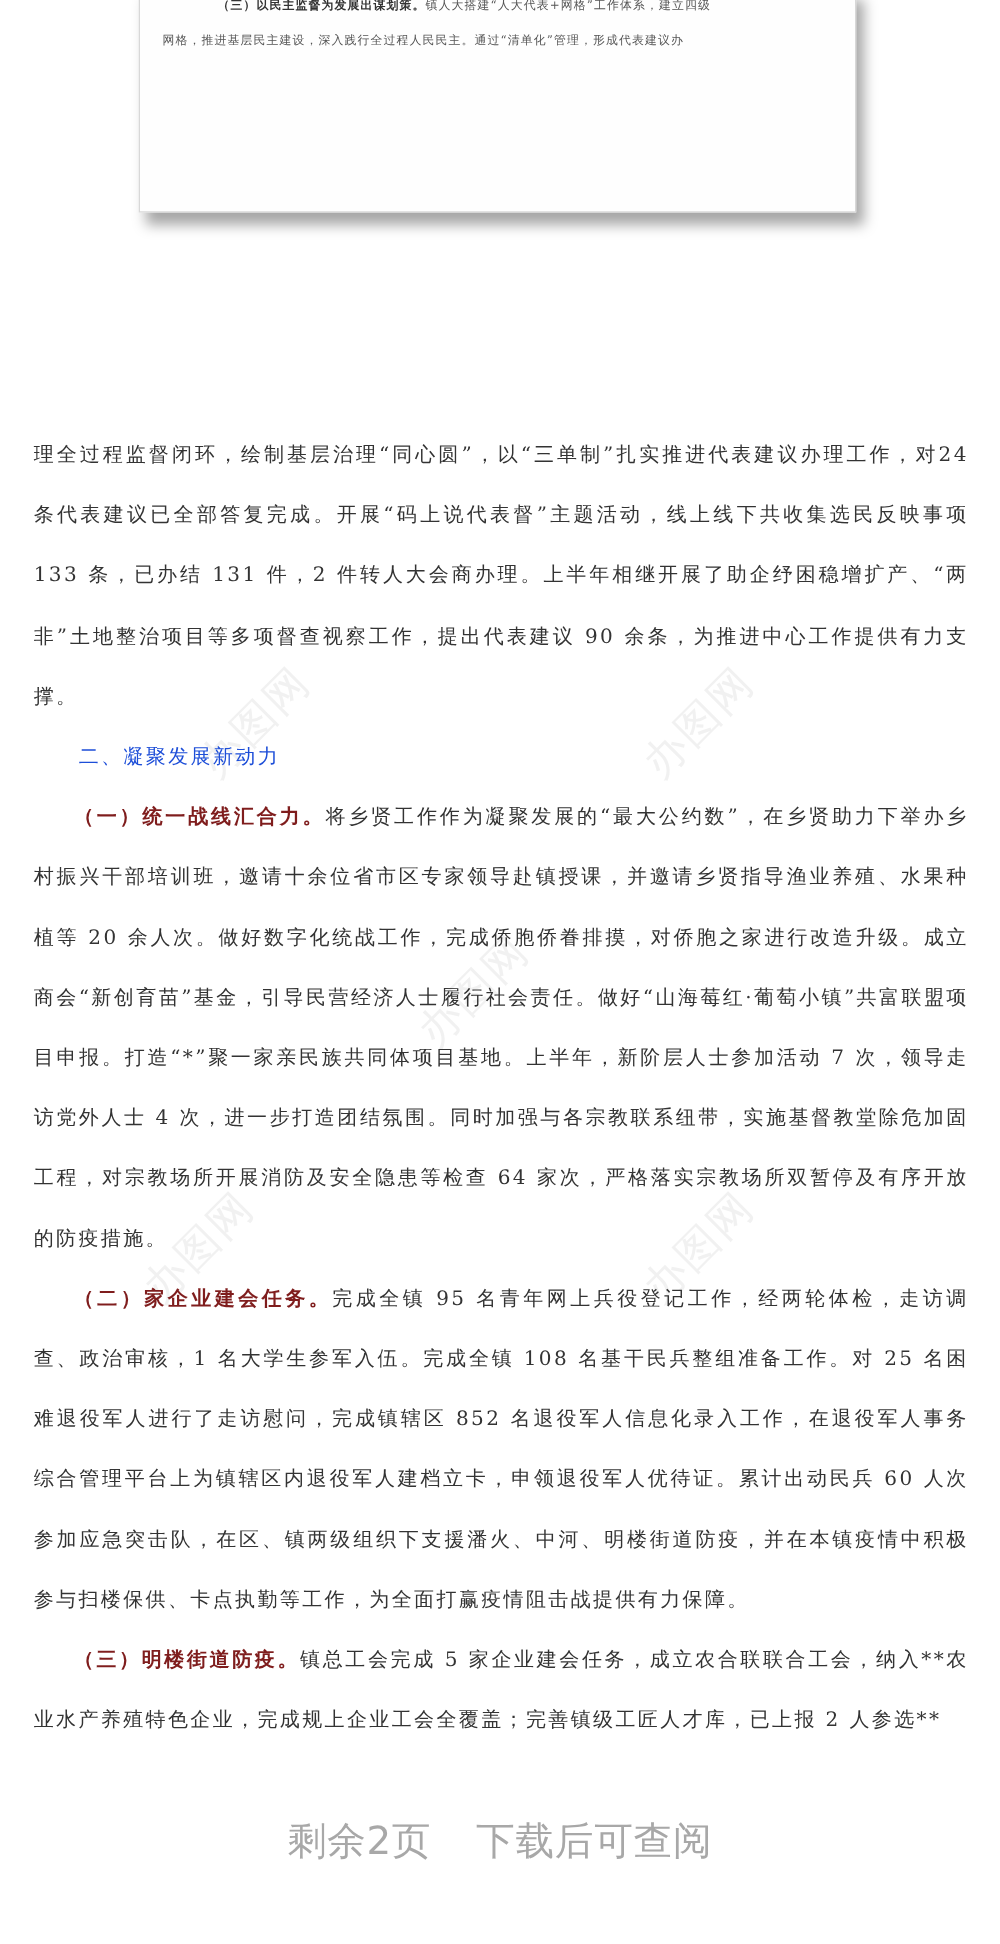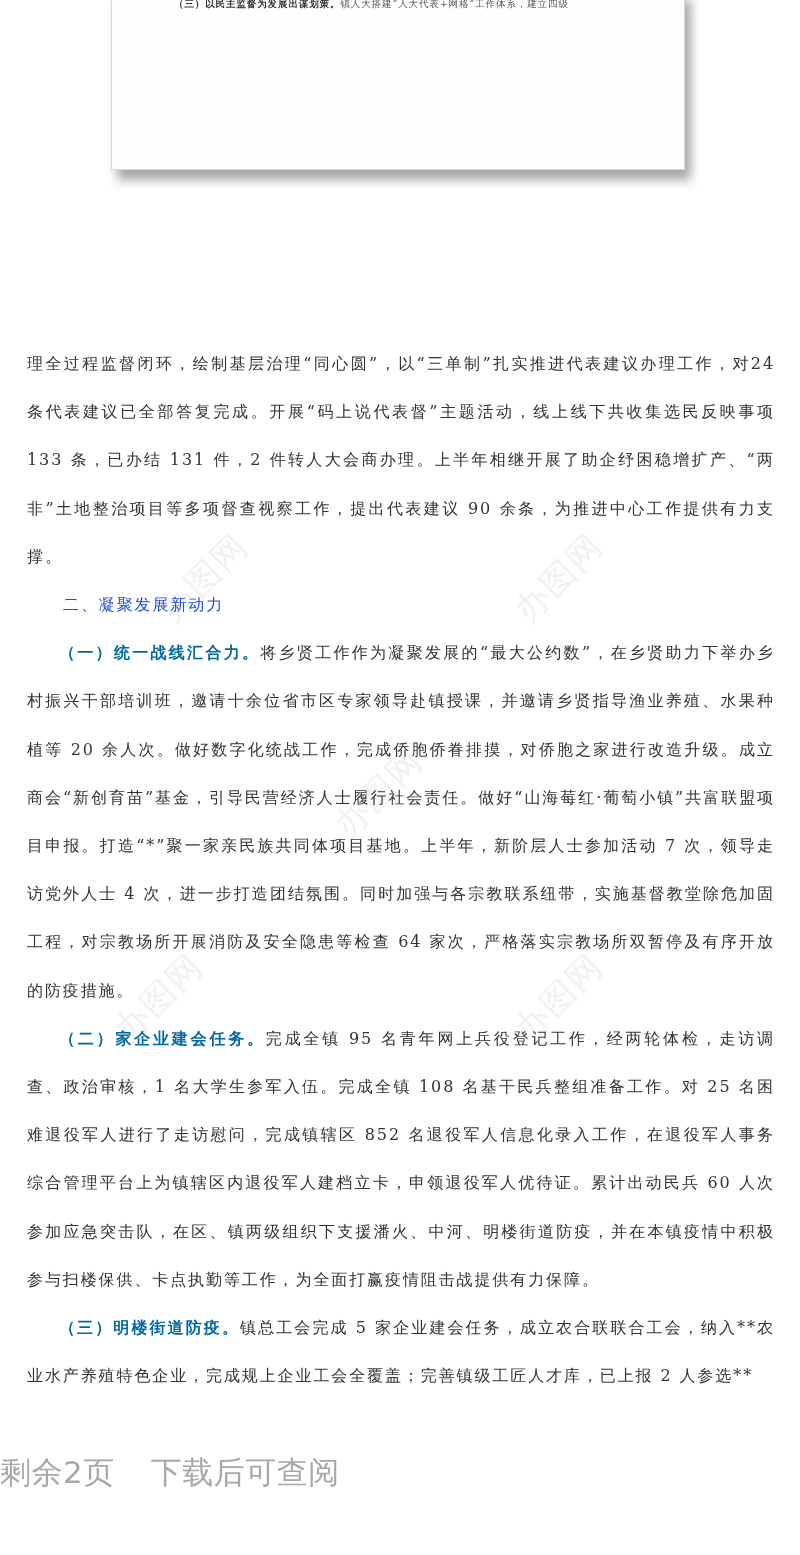--- a/index.html
+++ b/index.html
@@ -58,55 +58,57 @@
       font-size: 16px;
       line-height: 48.2px;
       letter-spacing: 1.9px;
       text-indent: 36px;
       font-weight: normal;
       color: #1d4ed8;
       margin: 0;
     }
     .para .lead {
       font-weight: bold;
-      color: #0369a1;
+      color: #7f1d1d;
     }
 
     
     .watermark {
       position: absolute;
       font-family: "DejaVu Sans", "Liberation Sans", sans-serif;
       font-size: 34px;
       color: rgba(190,190,190,0.22);
       transform: rotate(-45deg);
       pointer-events: none;
       white-space: nowrap;
       letter-spacing: 2px;
     }
 
     
     .footer-cta {
       position: absolute;
       left: 0;
       top: 1452px;
       width: 800px;
+      text-align: center;
       font-family: "DejaVu Sans", "Liberation Sans", sans-serif;
       font-size: 31px;
       color: #a8a8a8;
       letter-spacing: 0.5px;
     }
     .footer-cta .gap { display: inline-block; width: 36px; }
   </style>
 </head>
 <body>
 
 <div class="preview-card">
   <div class="preview-line l1">
     <b>（三）以民主监督为发展出谋划策。</b><span>镇人大搭建“人大代表+网格”工作体系，建立四级</span>
   </div>
+  <div class="preview-line l2">网格，推进基层民主建设，深入践行全过程人民民主。通过“清单化”管理，形成代表建议办</div>
 </div>
 
 <div class="watermark" style="left:150px; top:555px;">办图网</div>
 <div class="watermark" style="left:505px; top:555px;">办图网</div>
 <div class="watermark" style="left:325px; top:770px;">办图网</div>
 <div class="watermark" style="left:105px; top:975px;">办图网</div>
 <div class="watermark" style="left:505px; top:975px;">办图网</div>
 
 <div class="doc">
   <p class="para">理全过程监督闭环，绘制基层治理“同心圆”，以“三单制”扎实推进代表建议办理工作，对24 条代表建议已全部答复完成。开展“码上说代表督”主题活动，线上线下共收集选民反映事项 133 条，已办结 131 件，2 件转人大会商办理。上半年相继开展了助企纾困稳增扩产、“两非”土地整治项目等多项督查视察工作，提出代表建议 90 余条，为推进中心工作提供有力支撑。</p>

